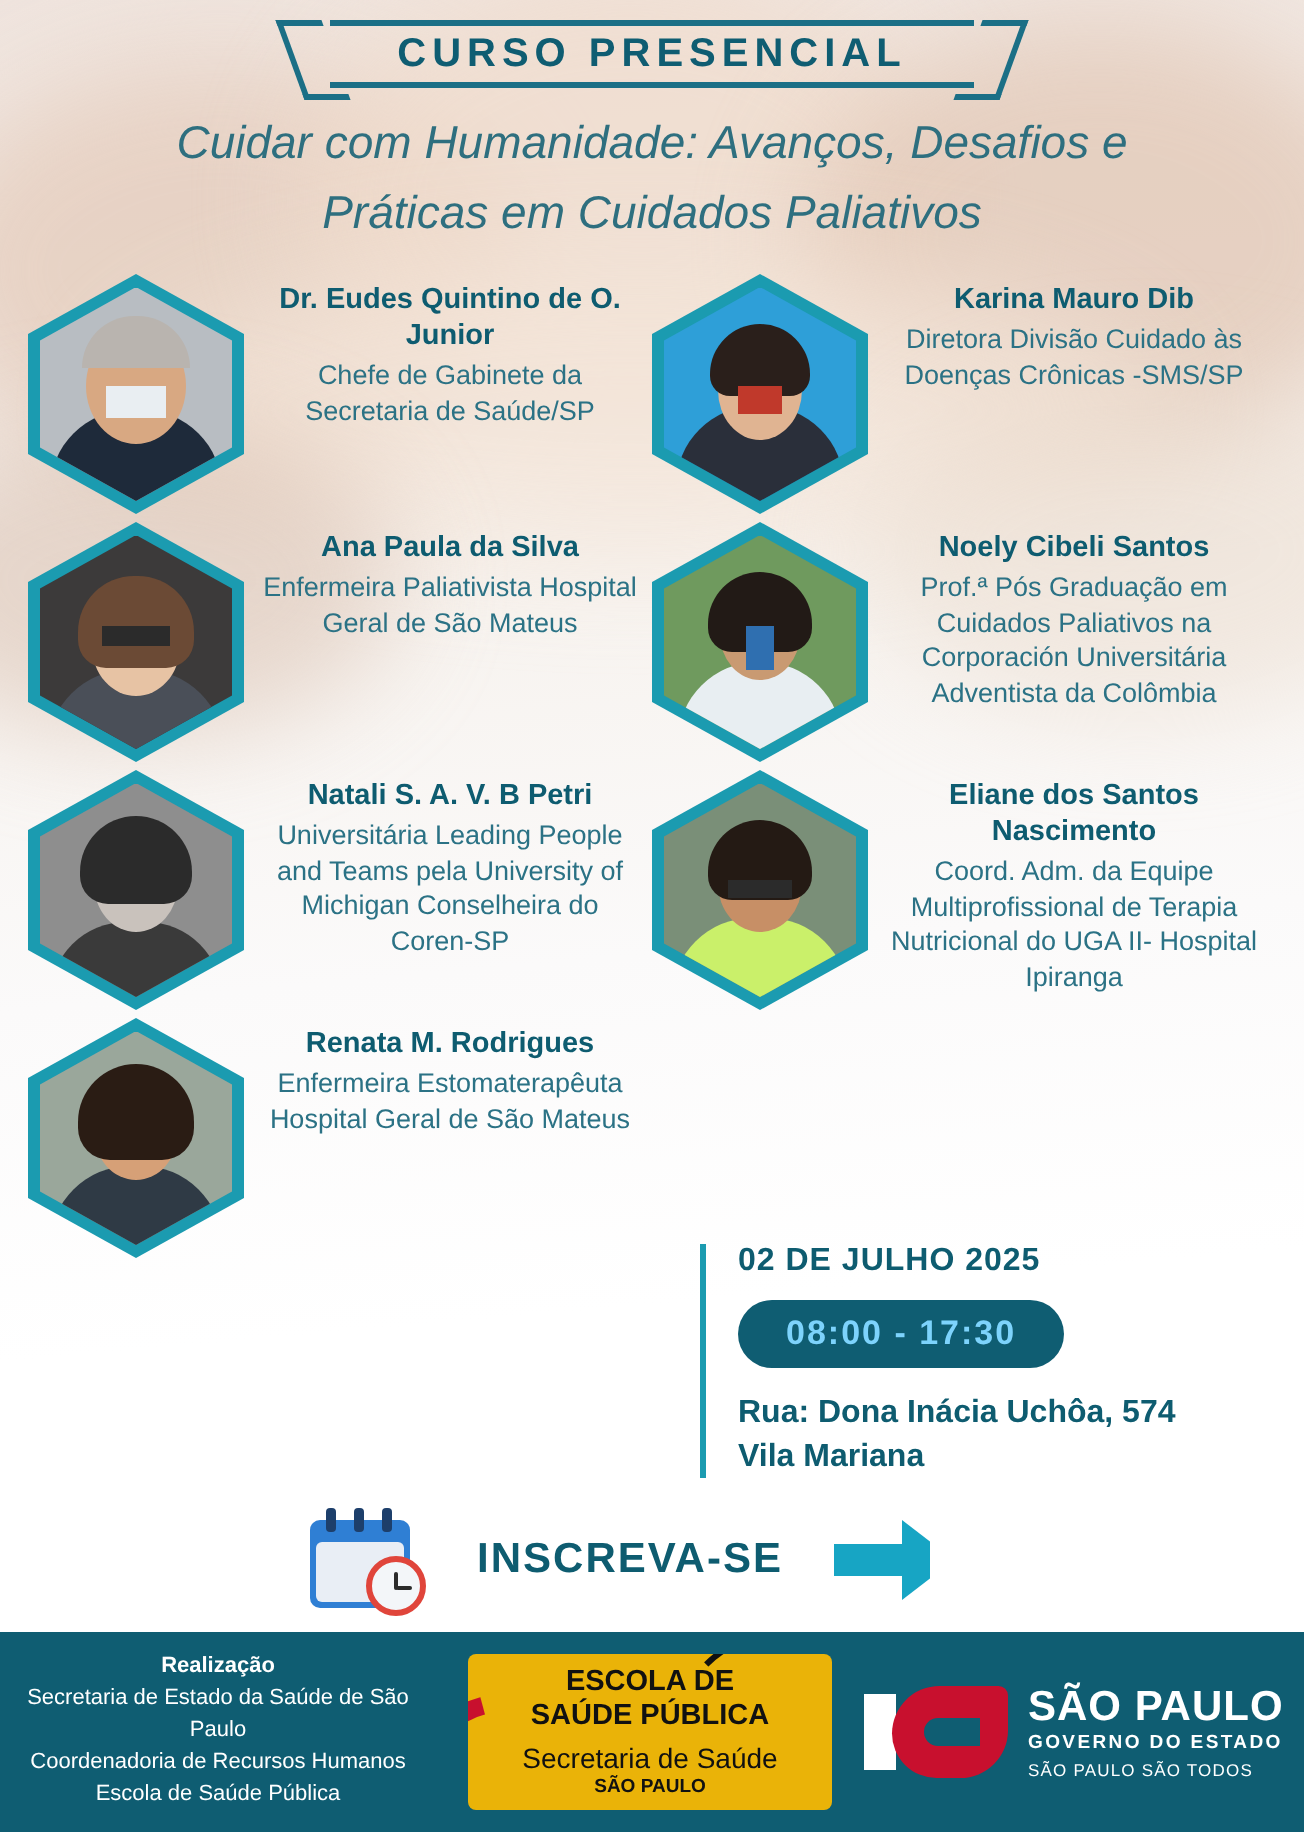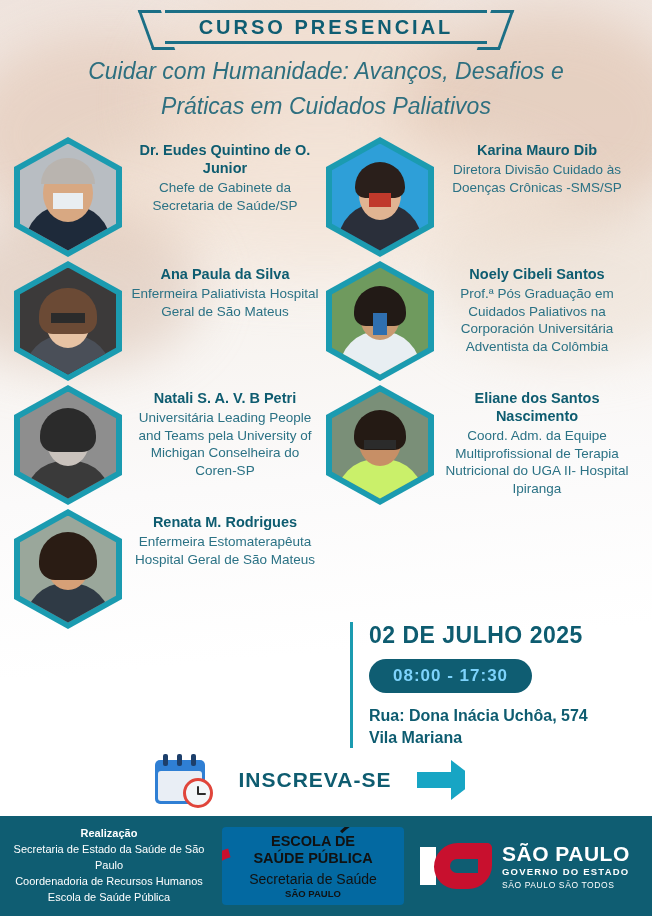--- a/index.html
+++ b/index.html
@@ -133,21 +133,21 @@
   .info-block {
     position: absolute;
     left: 350px; top: 612px;
     width: 290px;
     padding-left: 16px;
     border-left: 3px solid #1b9bb0;
   }
   .date {
     color: #0e5c70;
     font-weight: bold;
-    font-size: 23px;
+    font-size: 16px;
     letter-spacing: .5px;
   }
   .time-pill {
     display: inline-block;
     margin-top: 10px;
     background: #0f5d72;
     color: #7dd3fc;
     font-weight: bold;
     font-size: 17px;
     padding: 7px 24px;
@@ -224,22 +224,22 @@
     width: 652px; height: 100px;
     background: #0f5d72;
     display: flex; align-items: center;
   }
   .f-left {
     width: 218px; color: #ffffff; text-align: center;
     font-size: 11px; line-height: 1.45; padding: 0 6px;
   }
   .f-left .f-bold { font-weight: bold; }
   .f-logo1 {
-    width: 182px; height: 78px; background: #0369a1; border-radius: 4px;
-    margin-left: 4px;
+    width: 182px; height: 78px; background: #eab308; border-radius: 4px;
+    margin-left: 16px;
     position: relative; overflow: hidden;
     display: flex; flex-direction: column; align-items: center; justify-content: center;
   }
   .f-logo1 .swoosh {
     position: absolute; left: -28px; bottom: -34px;
     width: 92px; height: 92px; border-radius: 50%;
     border: 9px solid #c8102e; border-right-color: transparent; border-top-color: transparent;
     transform: rotate(30deg);
   }
   .f-logo1 .arc {

